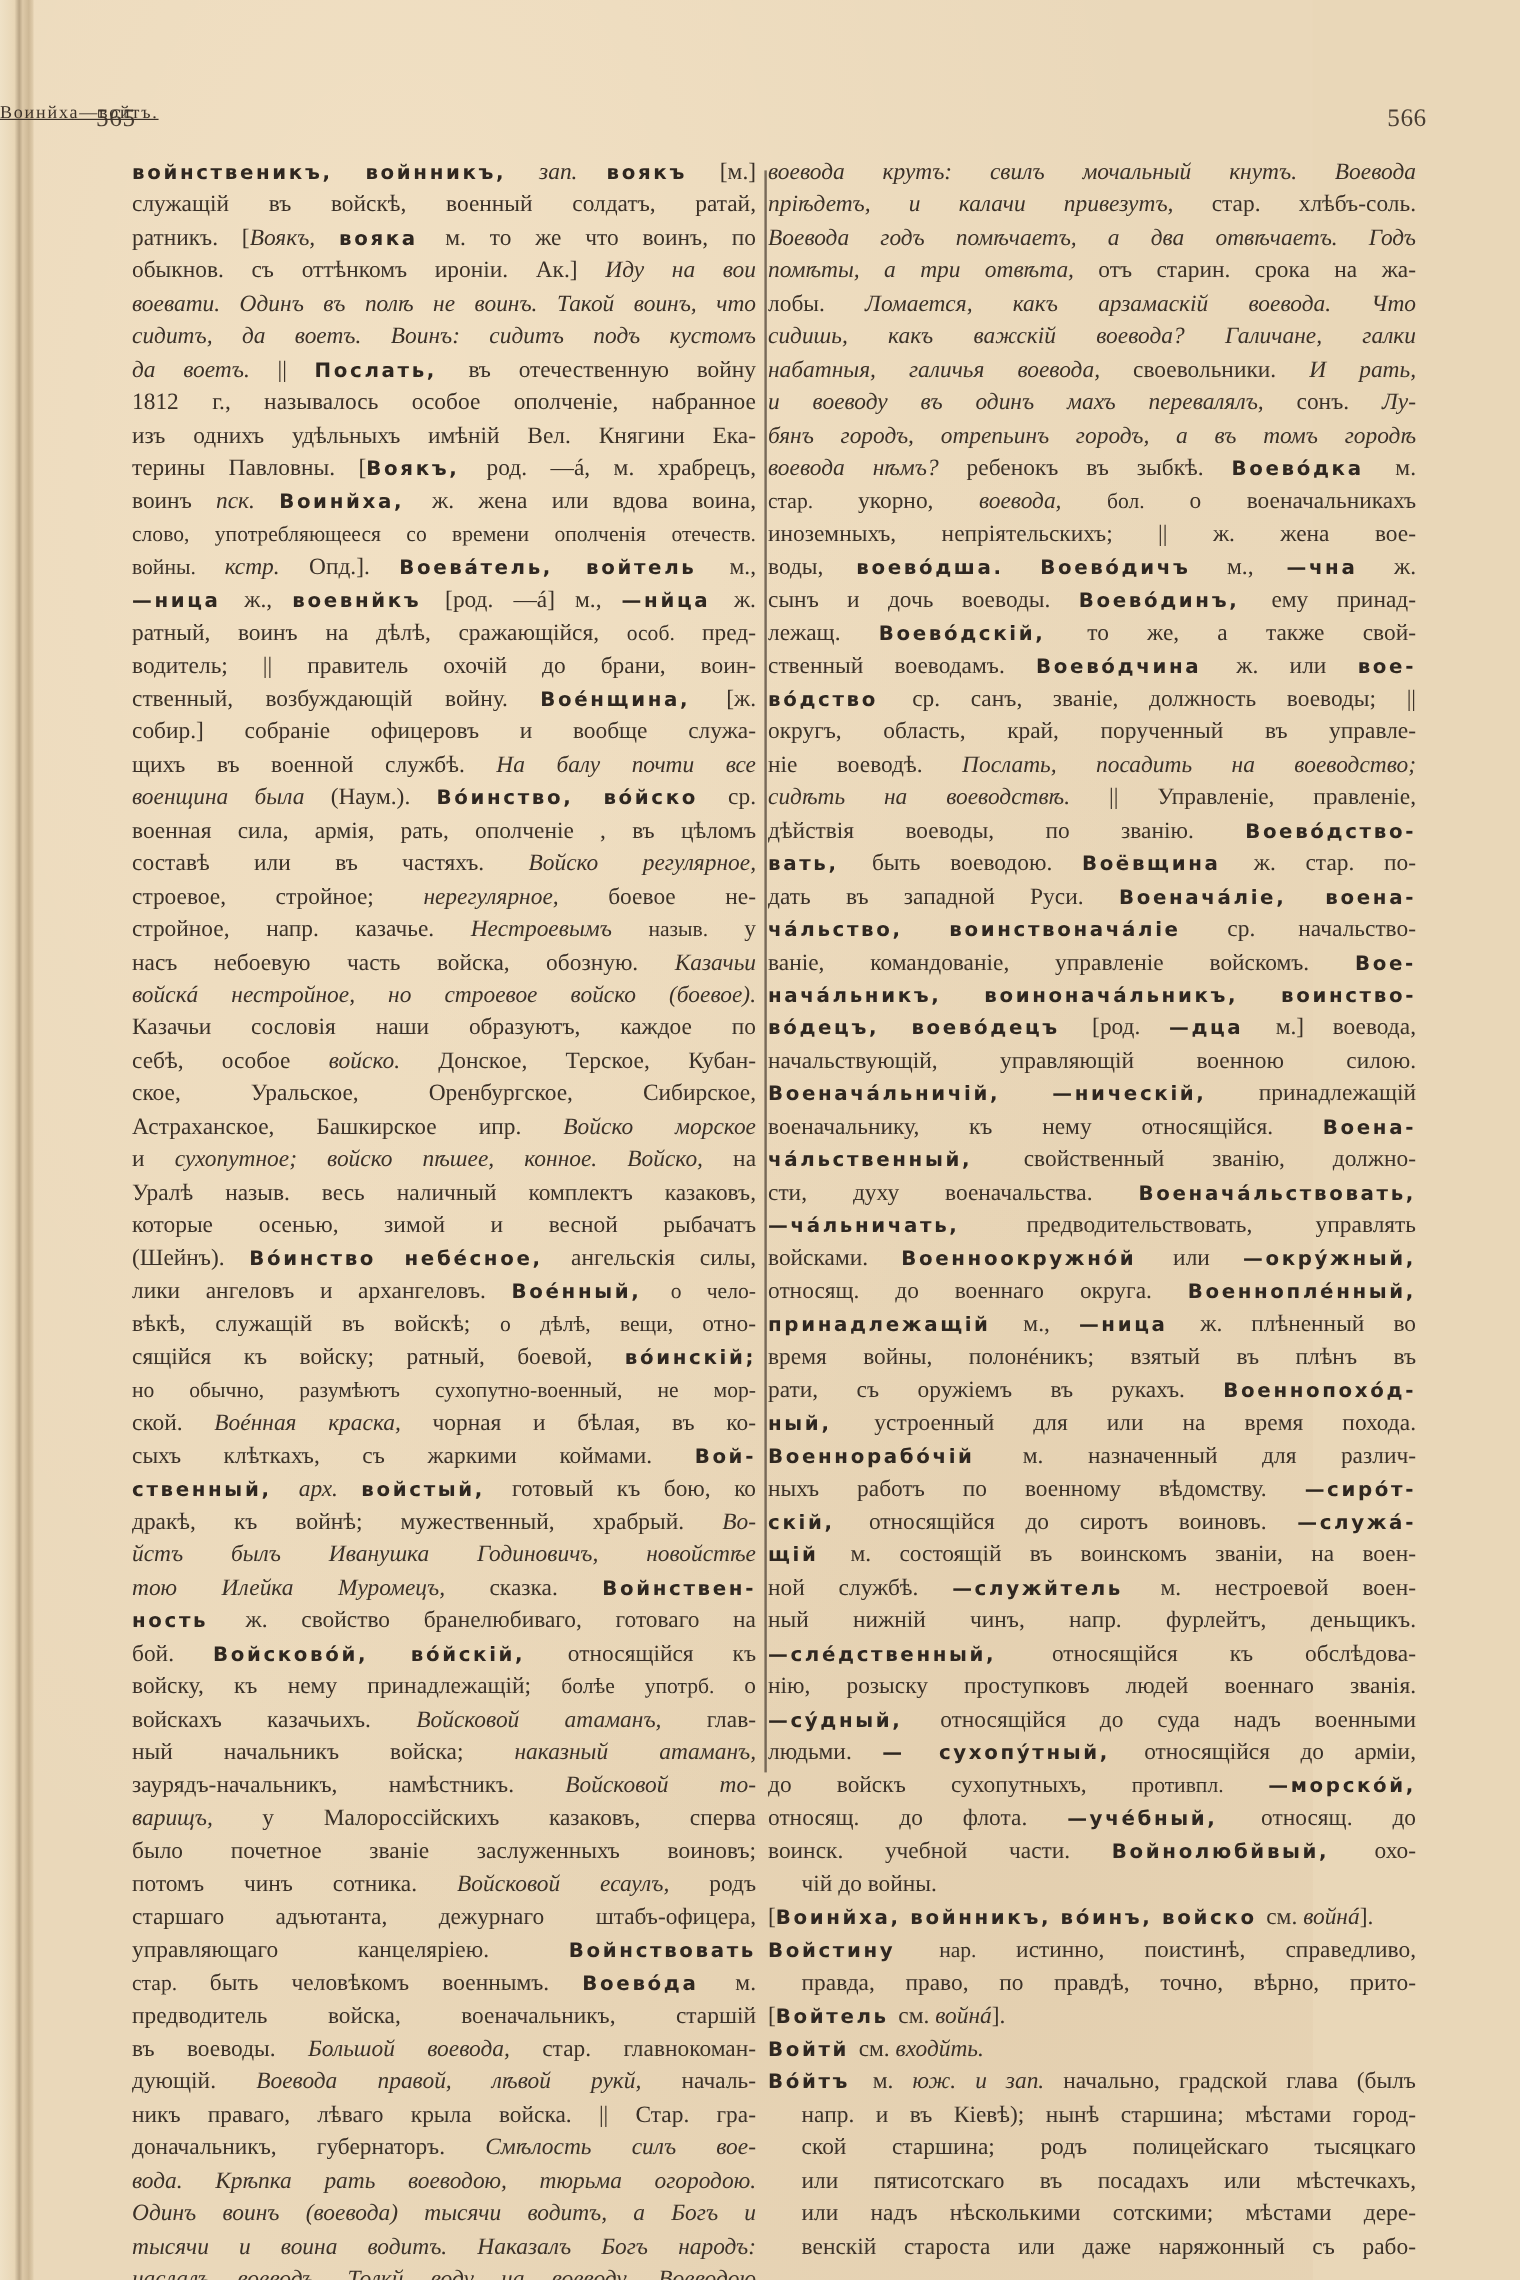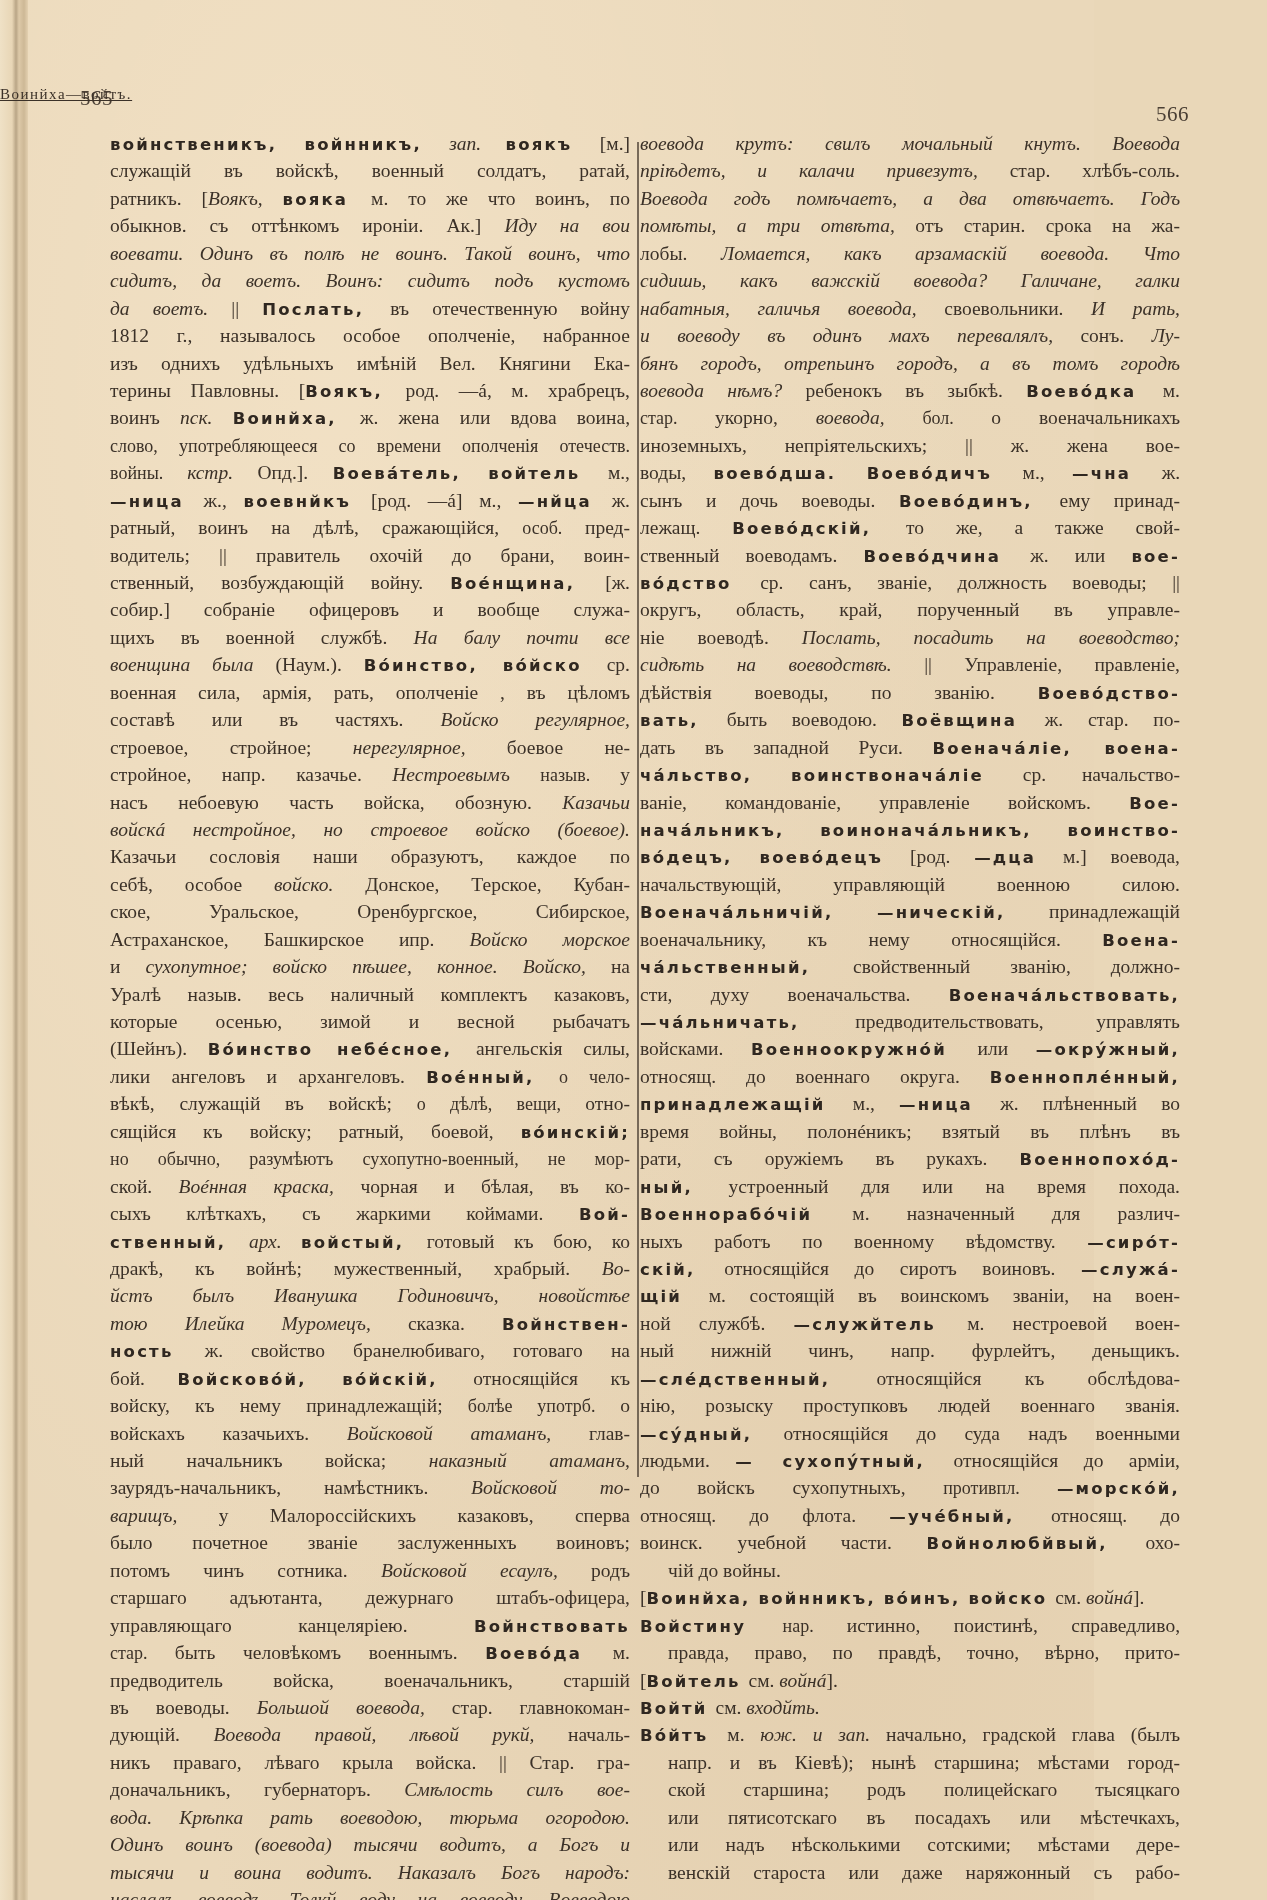--- a/index.html
+++ b/index.html
@@ -18,21 +18,21 @@
       #ead8ba;
   }
   .binding {
     position: absolute; left: 0; top: 0; width: 28px; height: 1900px;
     background: linear-gradient(90deg, #efe1c6 0px, #e8d6b6 12px, #b9a586 16px, #ddc9a8 19px, #cdb896 24px, #e3d0b0 28px);
   }
   .header {
     position: absolute; left: 0; top: 86px; width: 1267px; height: 28px;
   }
   .pn-left { position: absolute; left: 80px; top: 0; font-size: 21px; letter-spacing: 0.5px; color: #4a3f34; }
-  .pn-right { position: absolute; left: 1156px; top: 16px; font-size: 21px; letter-spacing: 0.5px; color: #4a3f34; }
+  .pn-right { position: absolute; left: 1156px; top: 0; font-size: 21px; letter-spacing: 0.5px; color: #4a3f34; }
   .running-title { position: absolute; left: 0; width: 1267px; top: 0; text-align: left; font-size: 15px; letter-spacing: 1.5px; color: #3b3128; text-decoration: underline; }
   .divider {
     position: absolute; left: 637px; top: 142px; width: 2px; height: 1335px;
     background: #5a4d40; opacity: 0.8;
   }
   .col { position: absolute; top: 130px; }
   .col-left { left: 110px; width: 520px; }
   .col-right { left: 640px; width: 540px; }
   .line {
     height: 27.45px; line-height: 27.45px;

